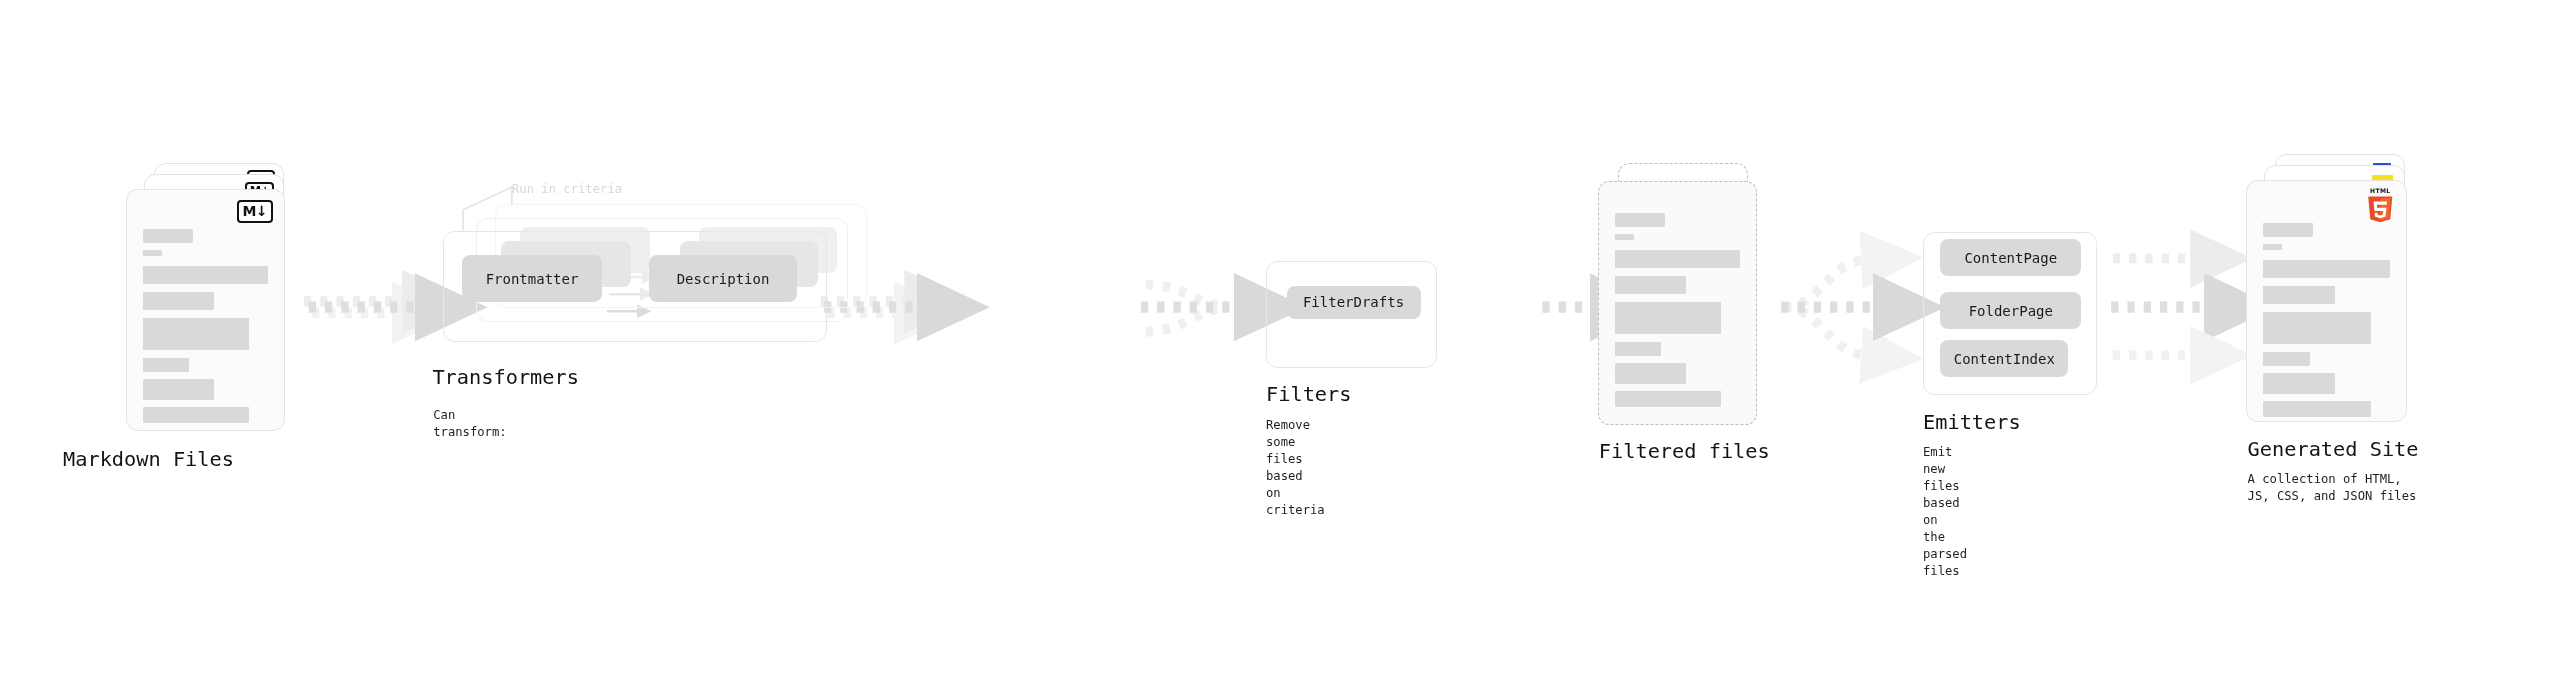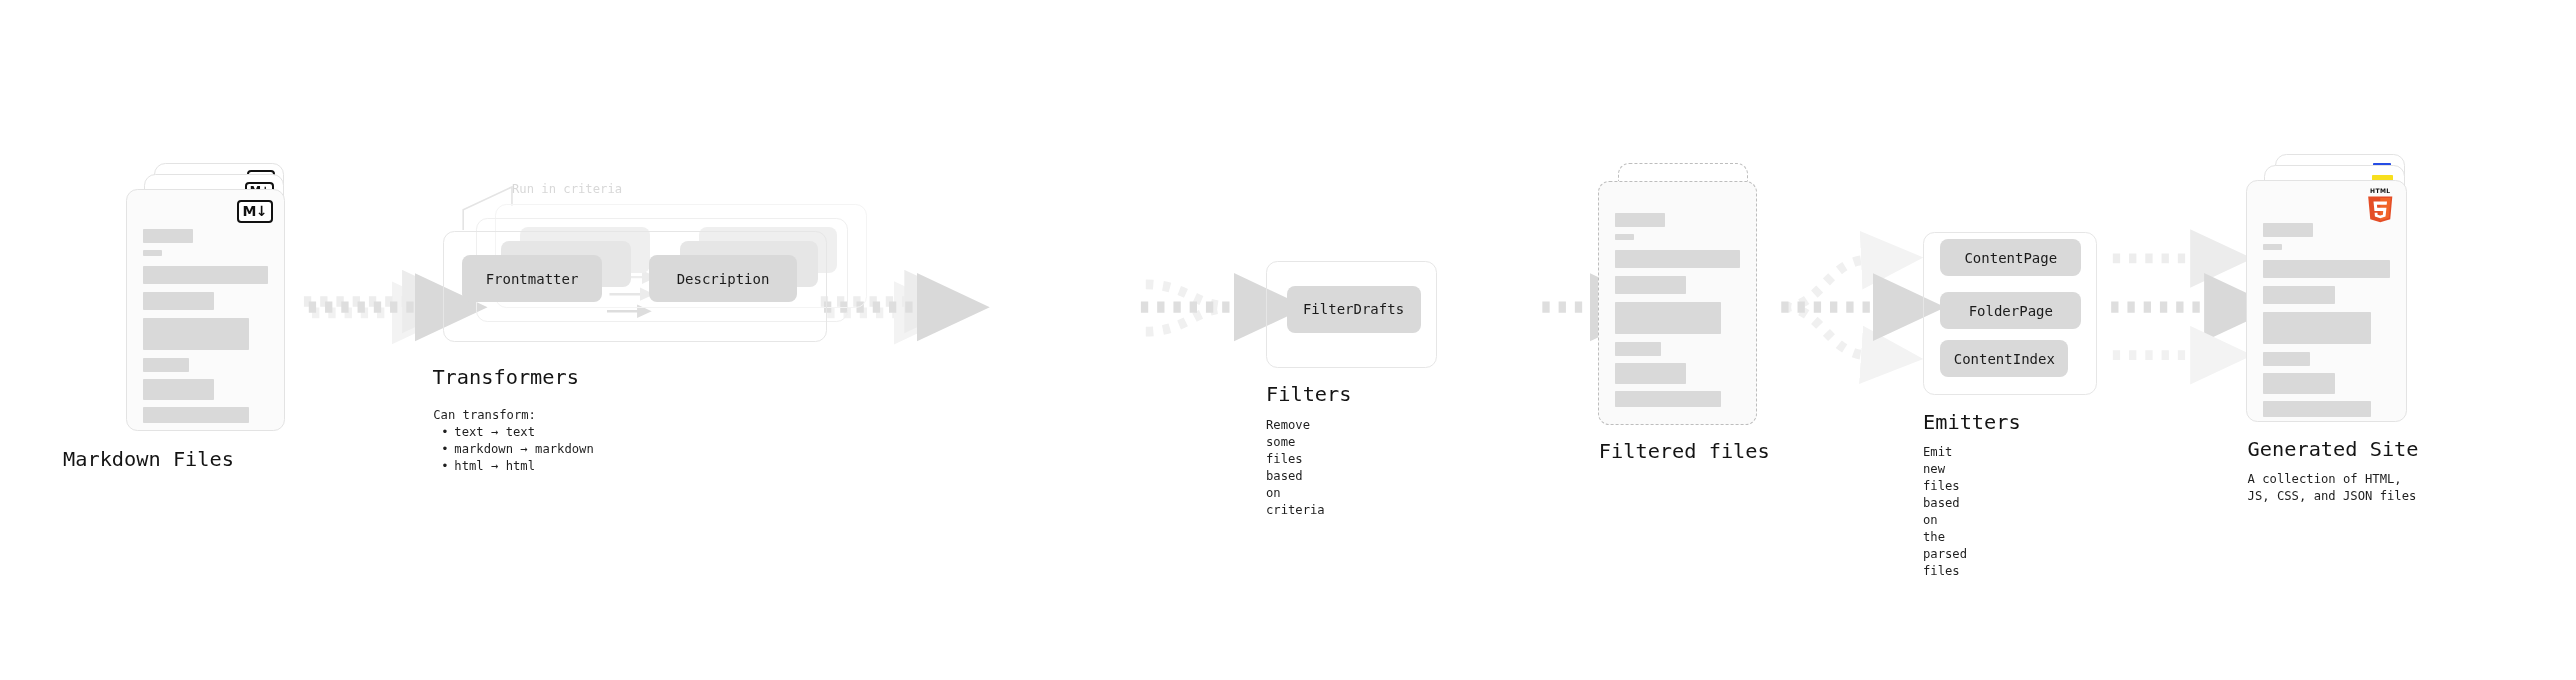--- a/index.html
+++ b/index.html
@@ -274,32 +274,27 @@
 
     <div class="groupbox" style="left:0px; top:68px; width:384px; height:111px;">
       <div class="chip" style="left:18px; top:23px; width:140px; height:47px;">Frontmatter</div>
       <div class="chip" style="left:205px; top:23px; width:148px; height:47px;">Description</div>
     </div>
 
     <div class="title" style="left:-10.6px; top:202px;">Transformers</div>
 
     <div class="bullets" style="left:-9.8px; top:244px;">
       <div class="lead">Can transform:</div>
-      <ul>
-        <li>text → text</li>
-        <li>markdown → markdown</li>
-        <li>html → html</li>
-      </ul>
     </div>
   </div>
 
 
   <div class="node" style="left:1266px; top:163px;">
     <div class="groupbox" style="left:0px; top:98px; width:171px; height:107px;">
-      <div class="chip" style="left:19.5px; top:23.6px; width:134px; height:47px;">FilterDrafts</div>
+      <div class="chip" style="left:19.5px; top:23.6px; width:134px; height:33px;">FilterDrafts</div>
     </div>
 
     <div class="title" style="left:0px; top:219px;">Filters</div>
     <div class="subtitle" style="left:0px; top:254px;">Remove some files based
 on criteria</div>
   </div>
 
   <div class="node" style="left:1598px; top:163px;">
     <div class="card-stack" style="width:187px; height:268px;">
       <div class="card dashed" style="left:19.5px; top:0px; width:130px; height:49px; background:#ffffff;"></div>

